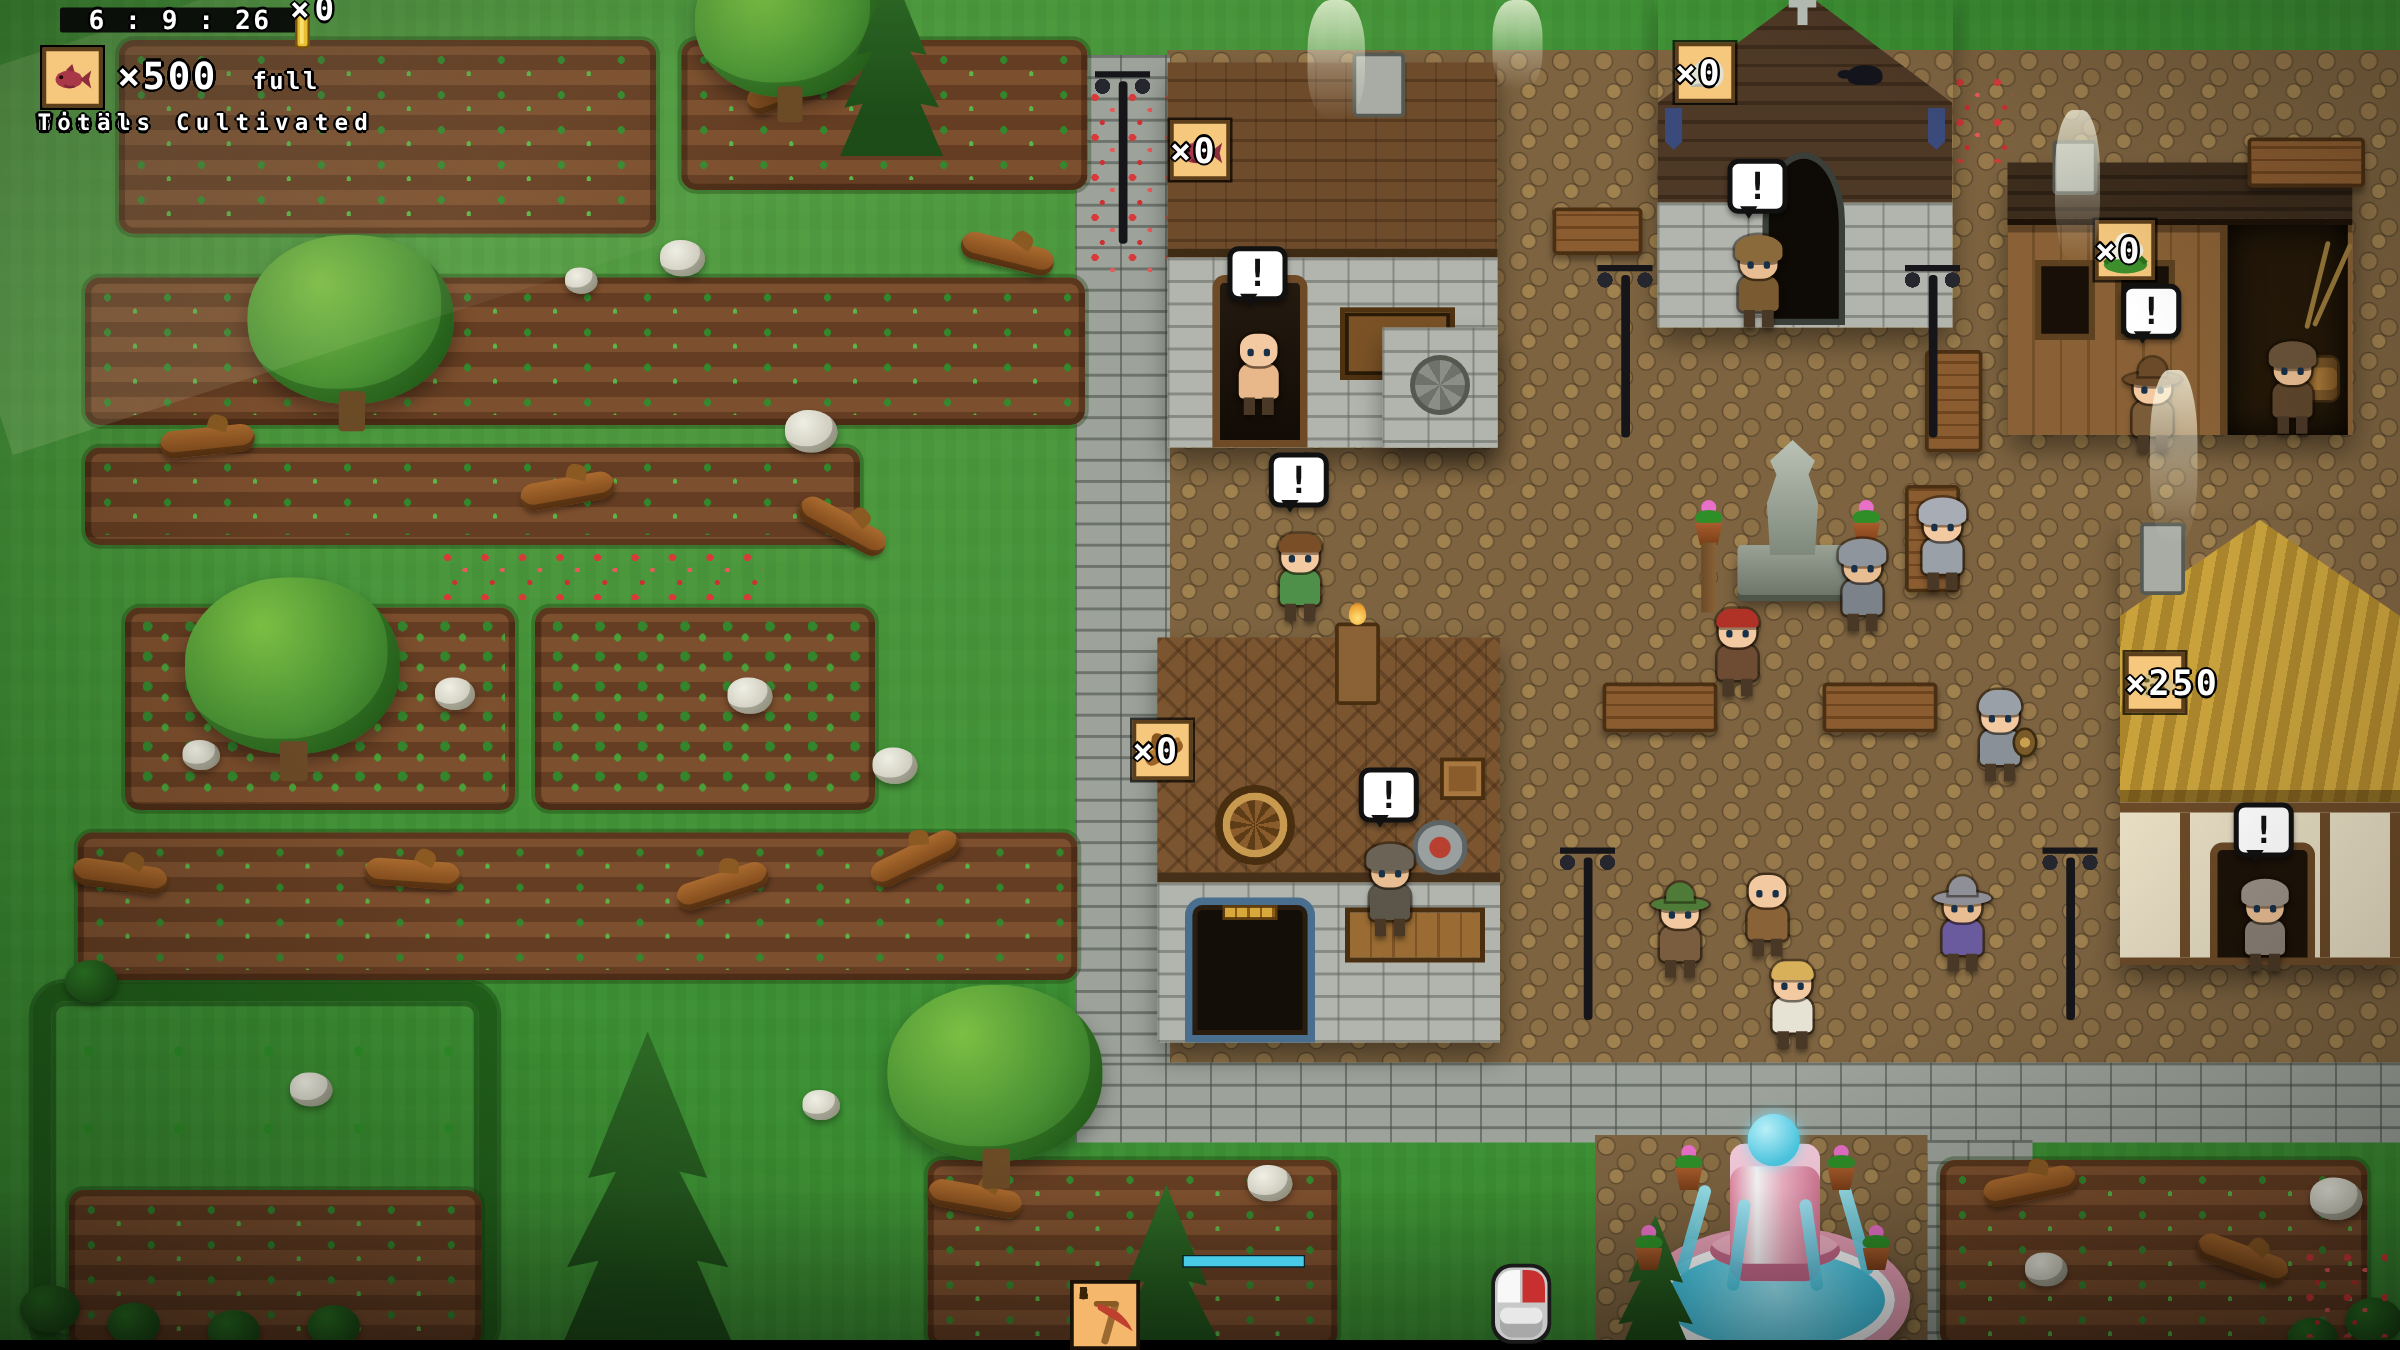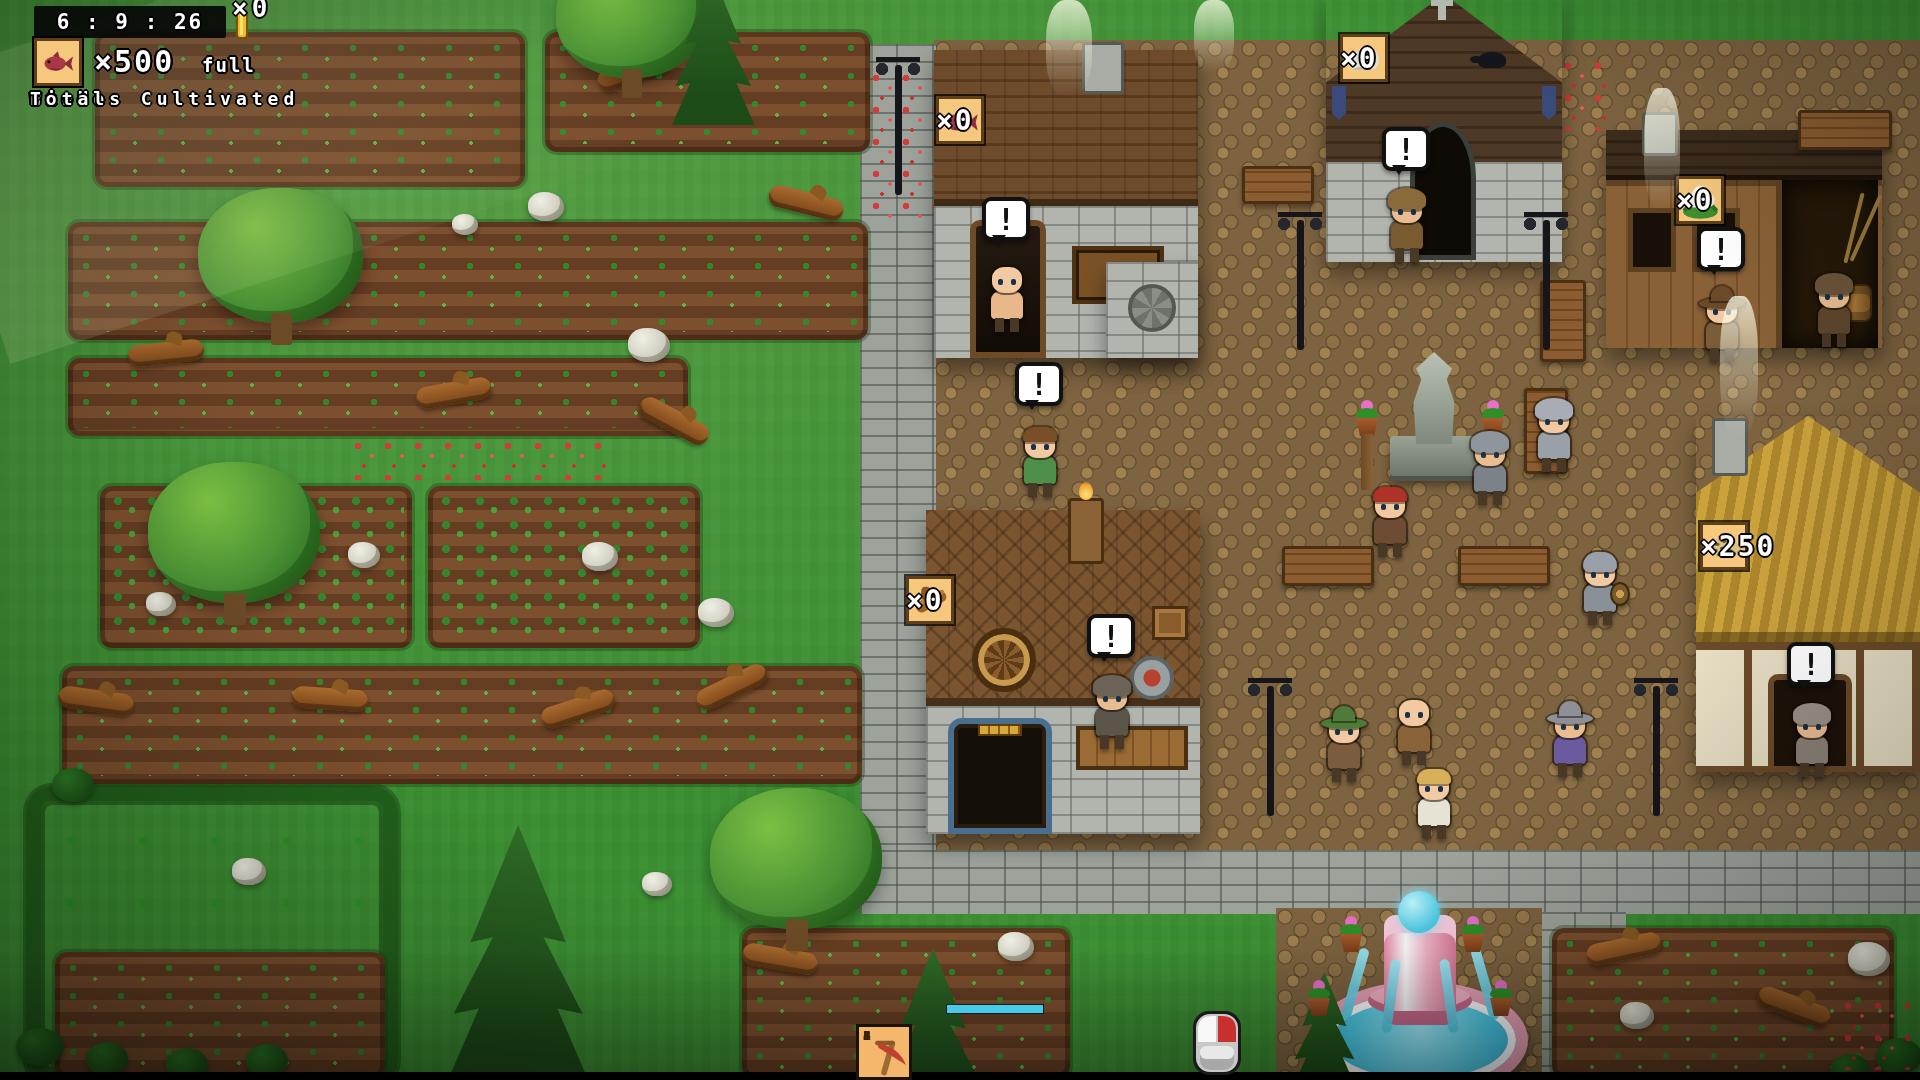--- a/index.html
+++ b/index.html
@@ -170,21 +170,21 @@
   .c-shield{right:-8px;top:34px;width:20px;height:24px;border:2px solid #3a2a10;border-radius:50%;
     background:radial-gradient(circle,#c8a050 30%,#7a5a28 33%);}
   .bubble{left:-3px;top:-58px;width:48px;height:44px;background:#fff;border:4px solid #111;border-radius:9px;
     display:flex;align-items:center;justify-content:center;z-index:9;
     font-weight:bold;font-size:30px;color:#111;font-family:"DejaVu Sans Mono",monospace;}
   .bubble::after{content:'';position:absolute;bottom:-15px;left:6px;
     border:7px solid transparent;border-top:10px solid #111;}
 
   
   #hud{inset:0;z-index:20;pointer-events:none;}
-  #clock-bar{left:34px;top:6px;width:192px;height:32px;background:rgba(8,8,8,.93);
+  #clock-bar{left:48px;top:6px;width:192px;height:20px;background:rgba(8,8,8,.93);
     display:flex;align-items:center;justify-content:center;border-radius:2px;}
   #clock-bar .px-text{font-size:21px;letter-spacing:2px;}
   #gold{left:232px;top:8px;display:flex;align-items:center;gap:8px;}
   #gold svg{display:block;}
   #gold .px-text{font-size:26px;}
   #hud-resources{left:34px;top:38px;width:320px;}
   .res-row{position:relative;width:100%;height:74px;}
   .res-box,.bl-icon{background:#f6c87e;border:3px solid #5e3f1b;outline:2px solid rgba(0,0,0,.7);
     display:flex;align-items:center;justify-content:center;}
   .res-box{left:0;top:0;width:48px;height:48px;}

